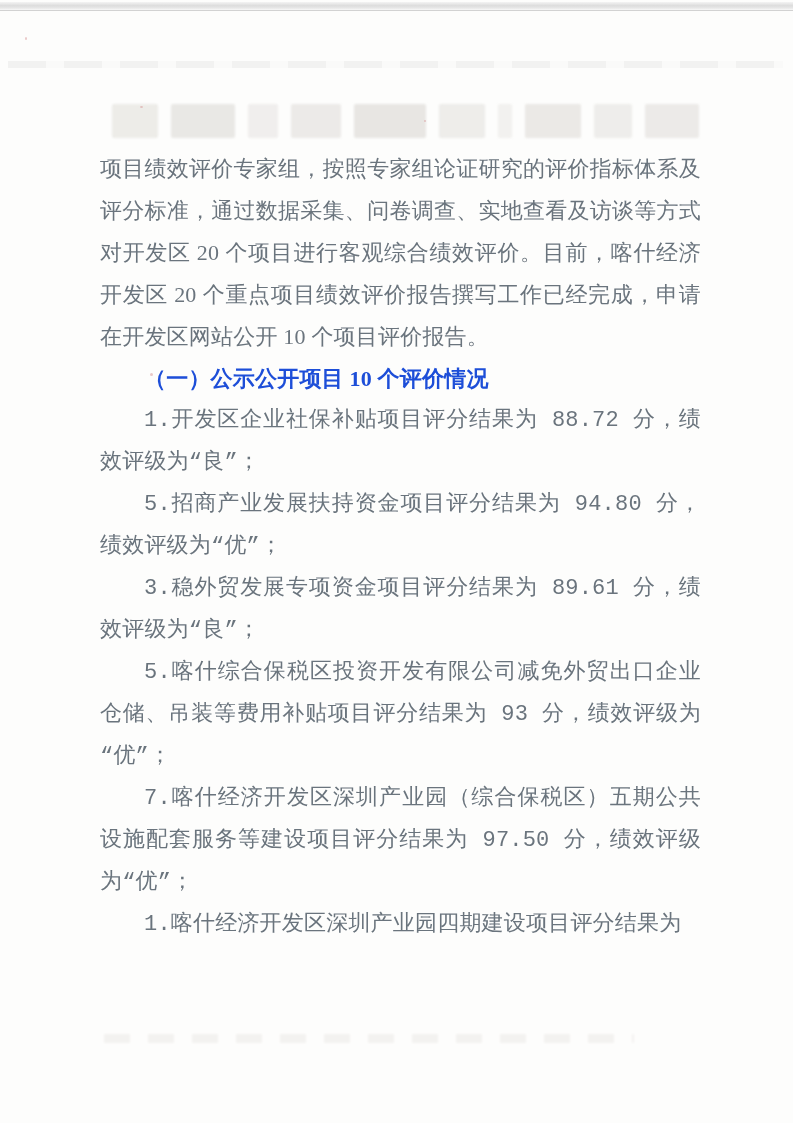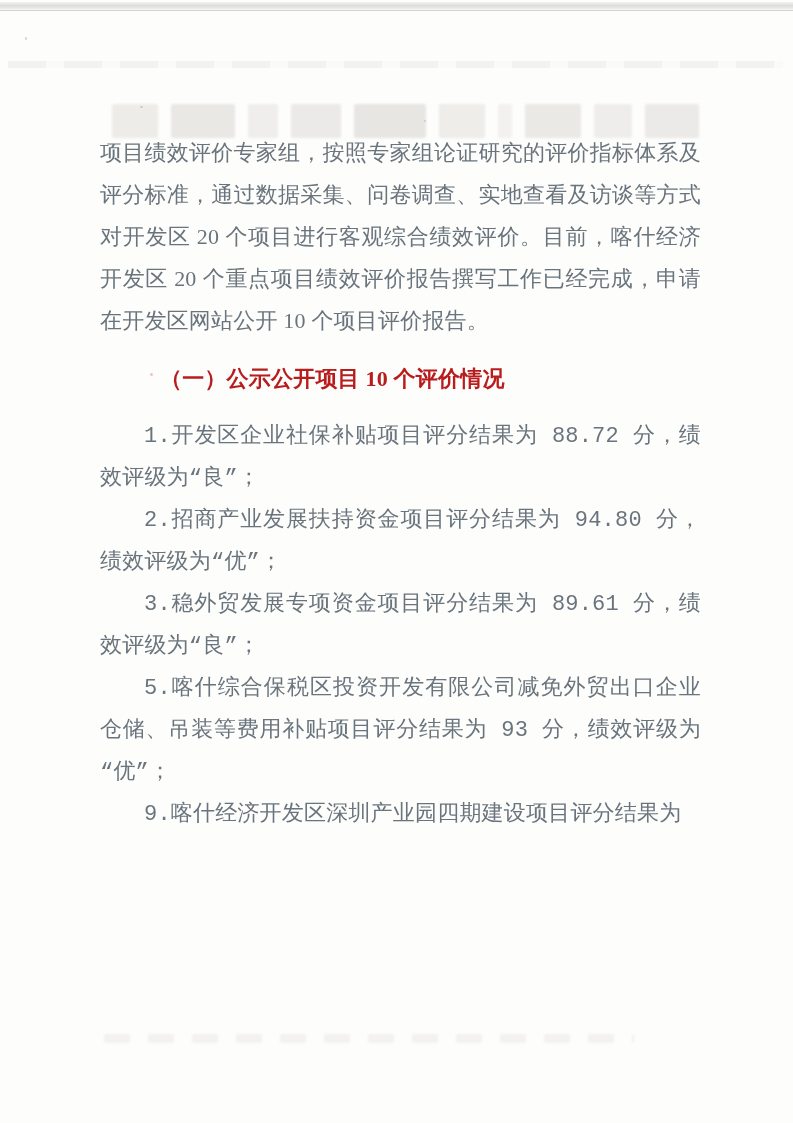--- a/index.html
+++ b/index.html
@@ -38,33 +38,33 @@
     position: absolute; top: 1034px; left: 104px; width: 530px; height: 9px;
     background: repeating-linear-gradient(90deg, #eceae7 0 26px, rgba(0,0,0,0) 26px 44px);
     opacity: .55;
     filter: blur(1px);
   }
 
   .speck { position: absolute; border-radius: 50%; background: #d99a9a; opacity: .55; }
 
   
   .content {
-    position: absolute; left: 100px; top: 132px; width: 601px;
+    position: absolute; left: 100px; top: 148px; width: 601px;
     font-size: 22px; line-height: 42px;
     text-align: justify;
     color: #6a747d;
     letter-spacing: 0.2px;
   }
   .content p { margin: 0; }
   .content .indent { text-indent: 2em; font-family: Liberation Mono, monospace; }
   .section-heading {
-    margin: 16px;
+    margin: 0;
     font-size: 22px; line-height: 42px;
     font-weight: bold;
-    color: #b91c1c;
+    color: #1d4ed8;
     text-indent: 2em;
     text-align: justify;
   }
 </style>
 </head>
 <body>
 
 <div class="scan-band-top"></div>
 <div class="smudge-band"></div>
 
@@ -86,17 +86,18 @@
 <span class="speck" style="left:150px;top:373px;width:3px;height:3px"></span>
 <span class="speck" style="left:128px;top:160px;width:2px;height:2px"></span>
 <span class="speck" style="left:140px;top:106px;width:3px;height:2px"></span>
 <span class="speck" style="left:424px;top:120px;width:2px;height:2px"></span>
 <span class="speck" style="left:25px;top:37px;width:2px;height:3px"></span>
 
 <div class="content">
   <p>项目绩效评价专家组，按照专家组论证研究的评价指标体系及评分标准，通过数据采集、问卷调查、实地查看及访谈等方式对开发区 20 个项目进行客观综合绩效评价。目前，喀什经济开发区 20 个重点项目绩效评价报告撰写工作已经完成，申请在开发区网站公开 10 个项目评价报告。</p>
   <h2 class="section-heading">（一）公示公开项目 10 个评价情况</h2>
   <p class="indent">1.开发区企业社保补贴项目评分结果为 88.72 分，绩效评级为“良”；</p>
-  <p class="indent">2.招商产业发展扶持资金项目评分结果为 94.80 分，绩效评级为“优”；</p>
+  <p class="indent">5.招商产业发展扶持资金项目评分结果为 94.80 分，绩效评级为“优”；</p>
   <p class="indent">3.稳外贸发展专项资金项目评分结果为 89.61 分，绩效评级为“良”；</p>
   <p class="indent">5.喀什综合保税区投资开发有限公司减免外贸出口企业仓储、吊装等费用补贴项目评分结果为 93 分，绩效评级为“优”；</p>
-  <p class="indent">9.喀什经济开发区深圳产业园四期建设项目评分结果为</p>
+  <p class="indent">7.喀什经济开发区深圳产业园（综合保税区）五期公共设施配套服务等建设项目评分结果为 97.50 分，绩效评级为“优”；</p>
+  <p class="indent">1.喀什经济开发区深圳产业园四期建设项目评分结果为</p>
 </div>
 
 </body></html>

